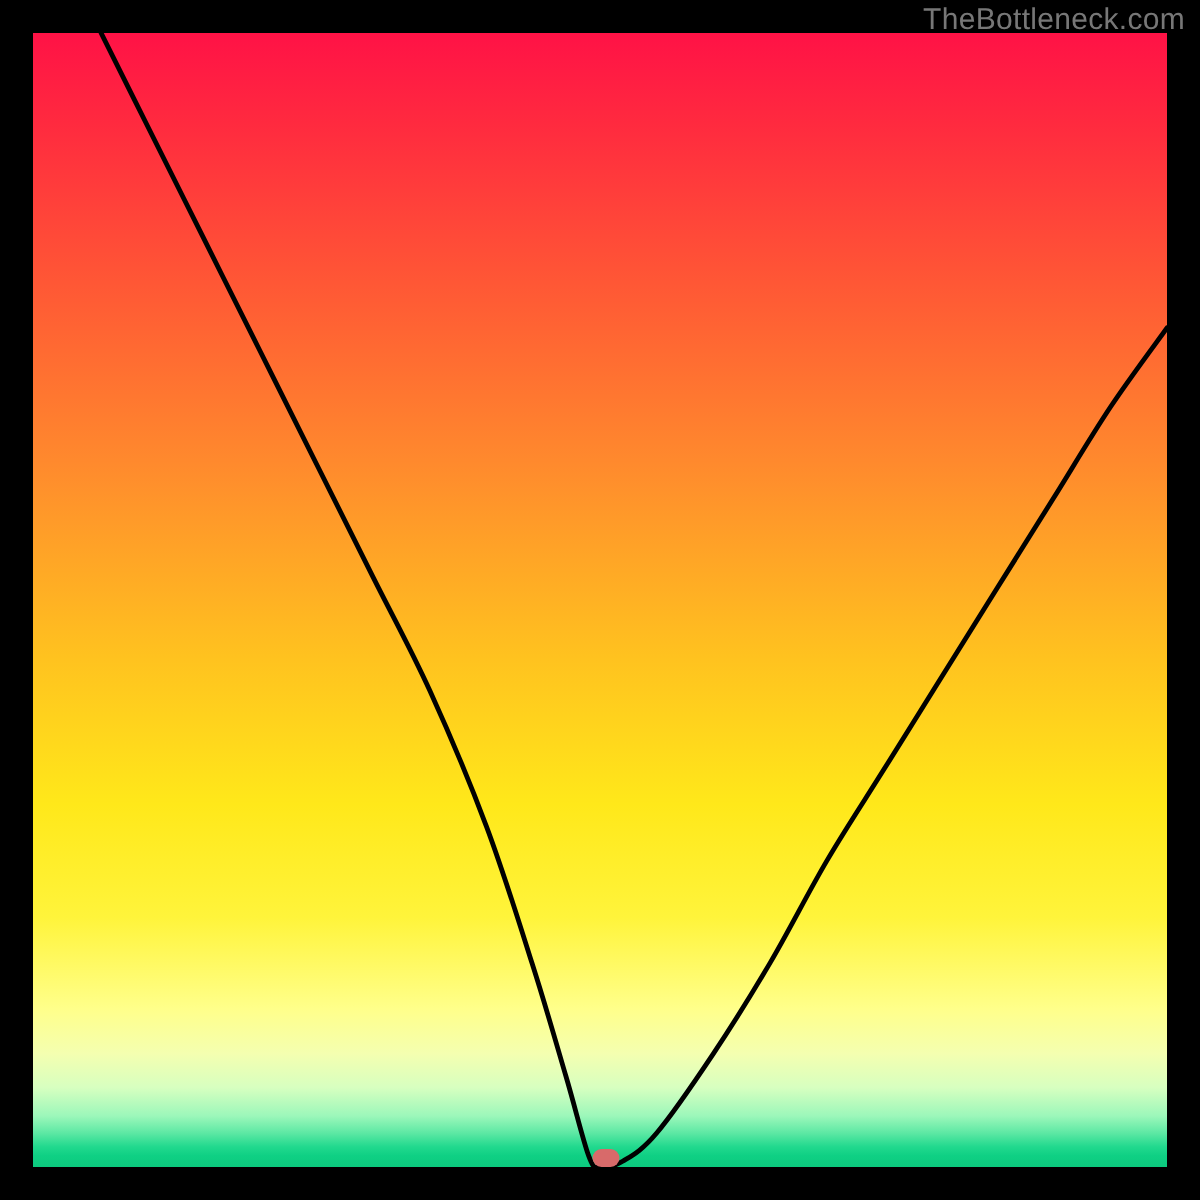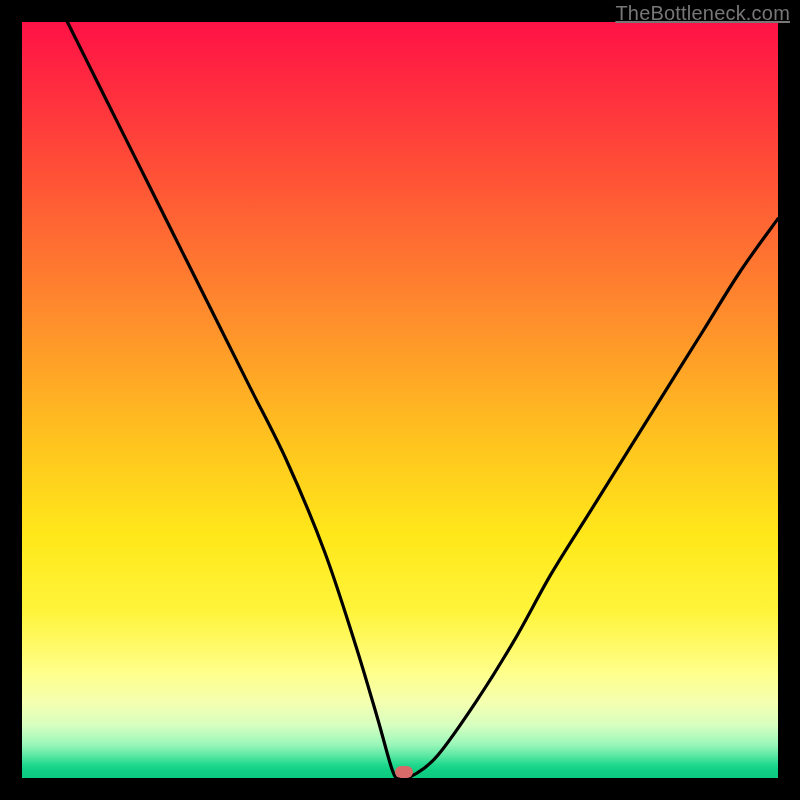--- a/index.html
+++ b/index.html
@@ -19,21 +19,20 @@
   }
   .watermark {
     position: absolute;
     top: 2px;
     right: 10px;
     color: #777;
     font-size: 20px;
     font-weight: 500;
     z-index: 30;
     letter-spacing: 0.2px;
-    text-decoration: underline;
   }
   .plot-area {
     position: absolute;
     left: 22px;
     top: 22px;
     width: 756px;
     height: 756px;
     overflow: hidden;
   }
   .gradient {

